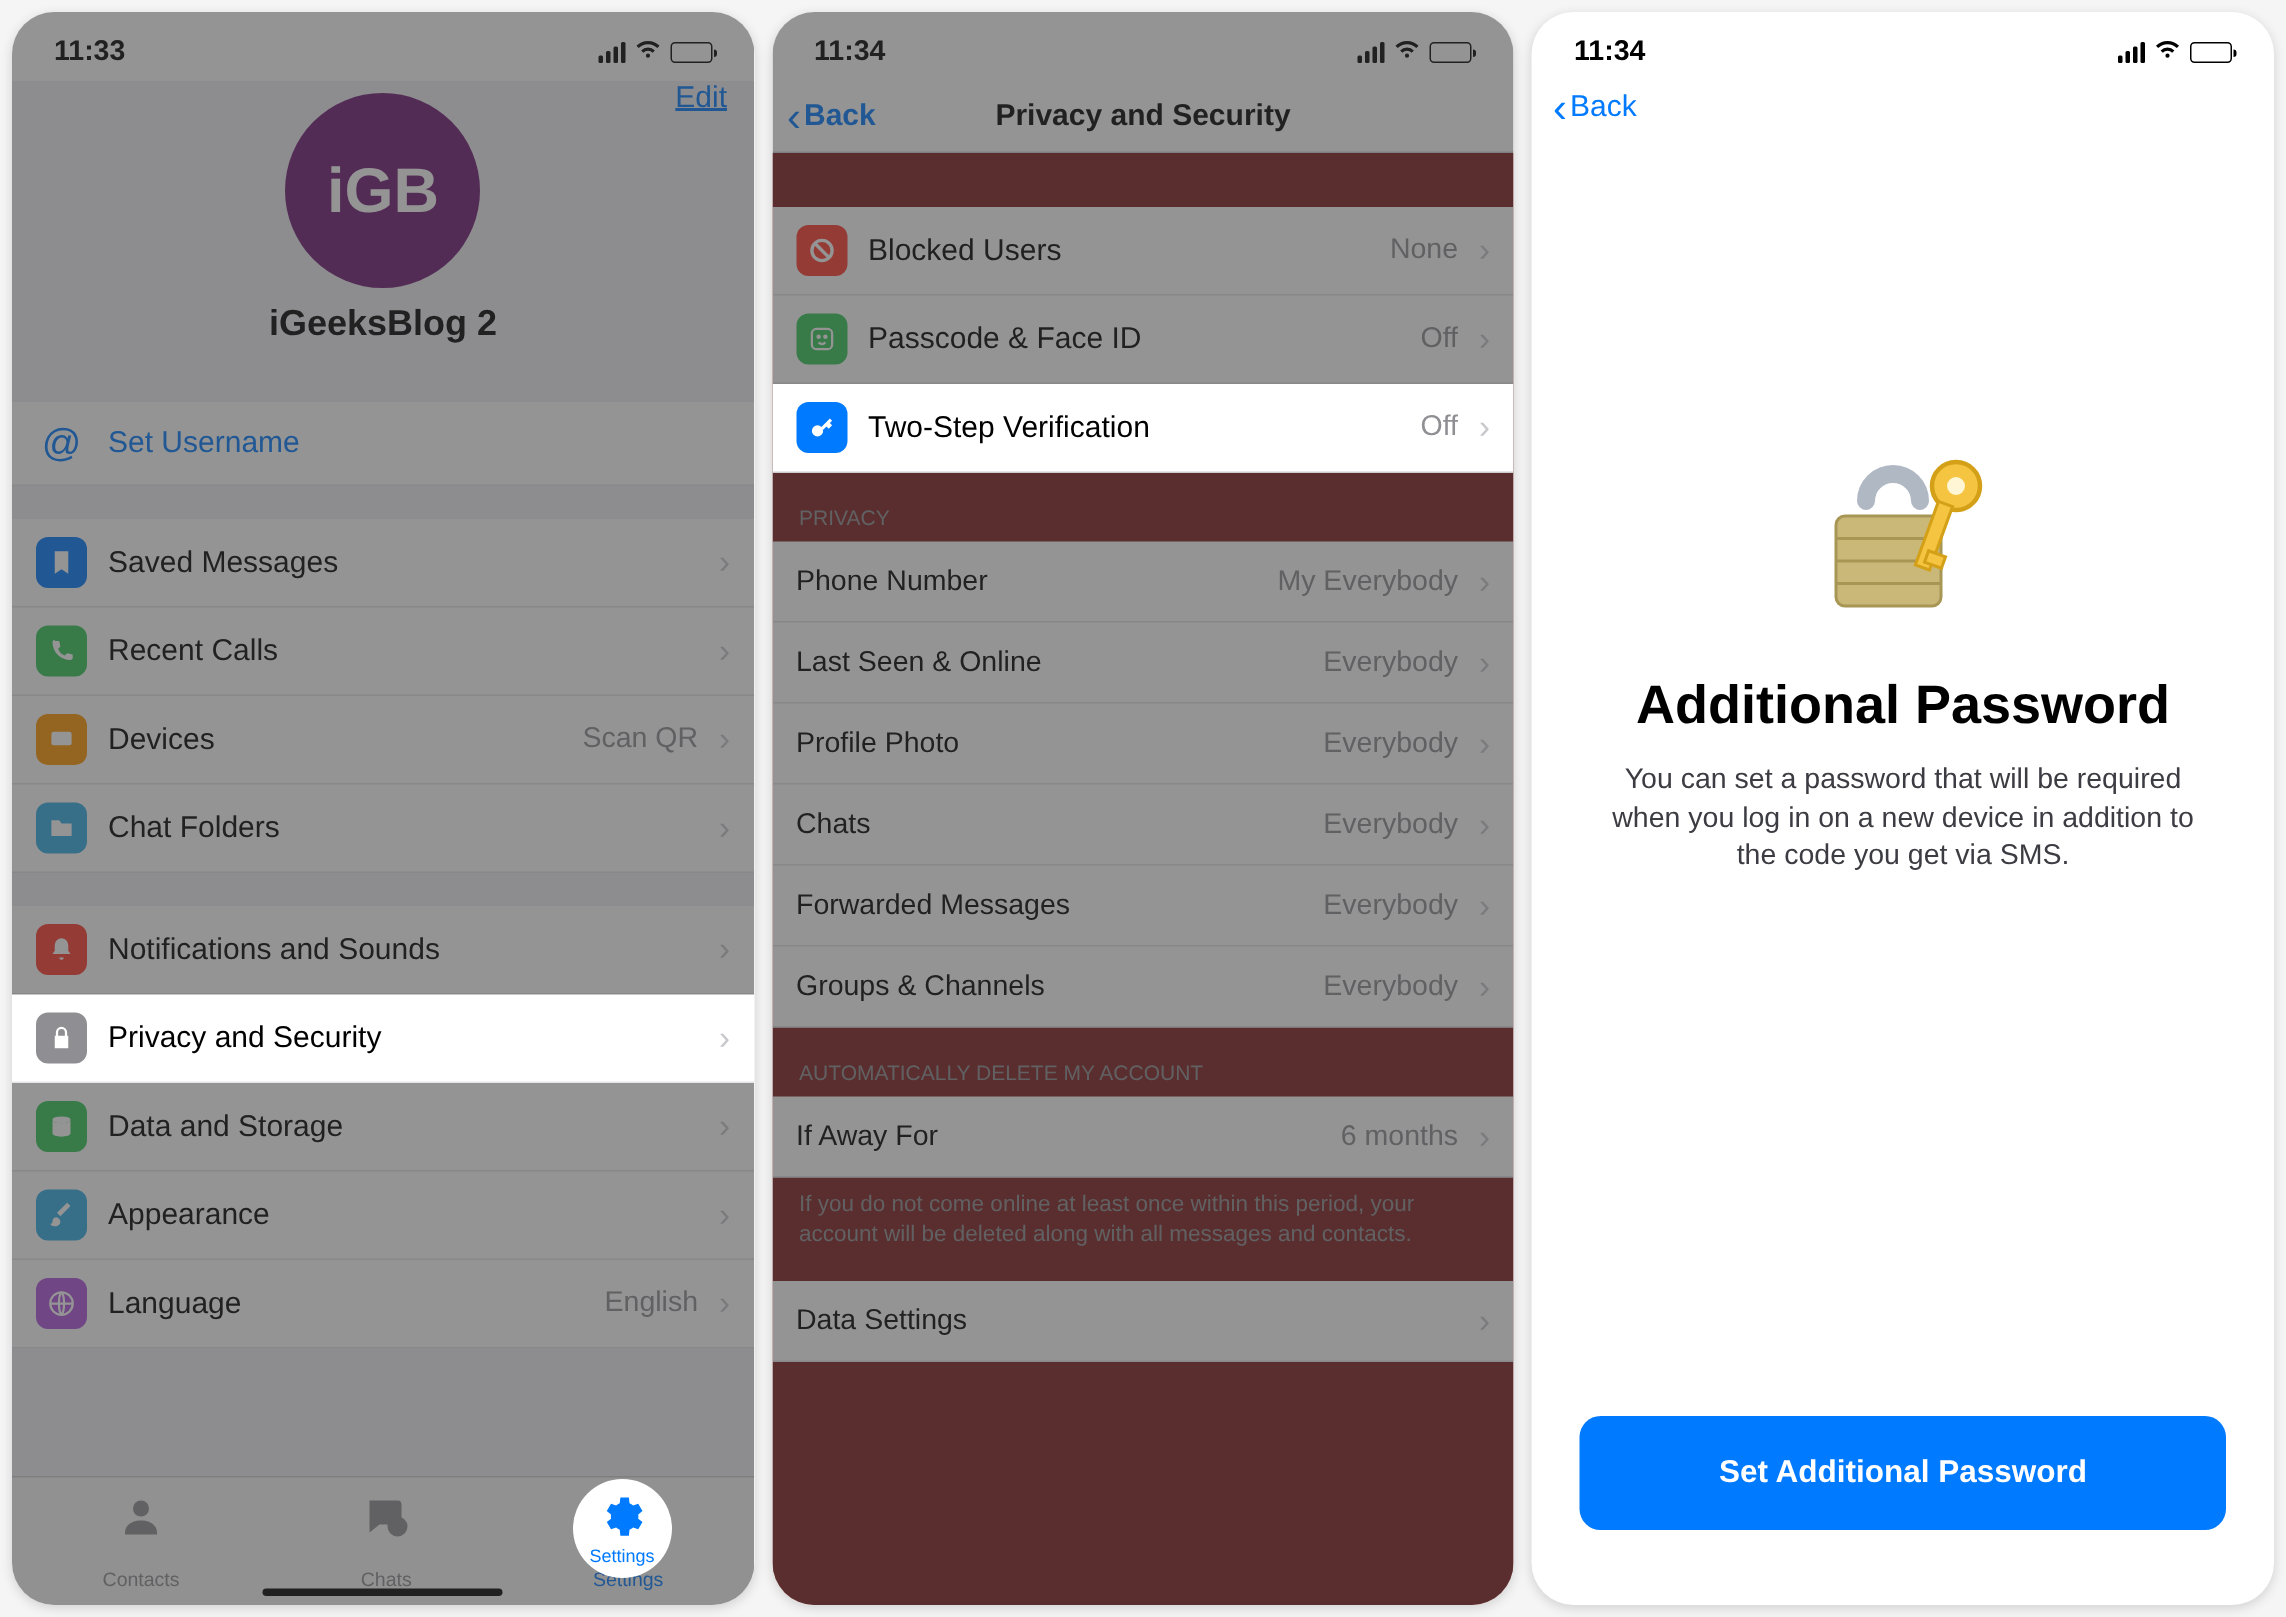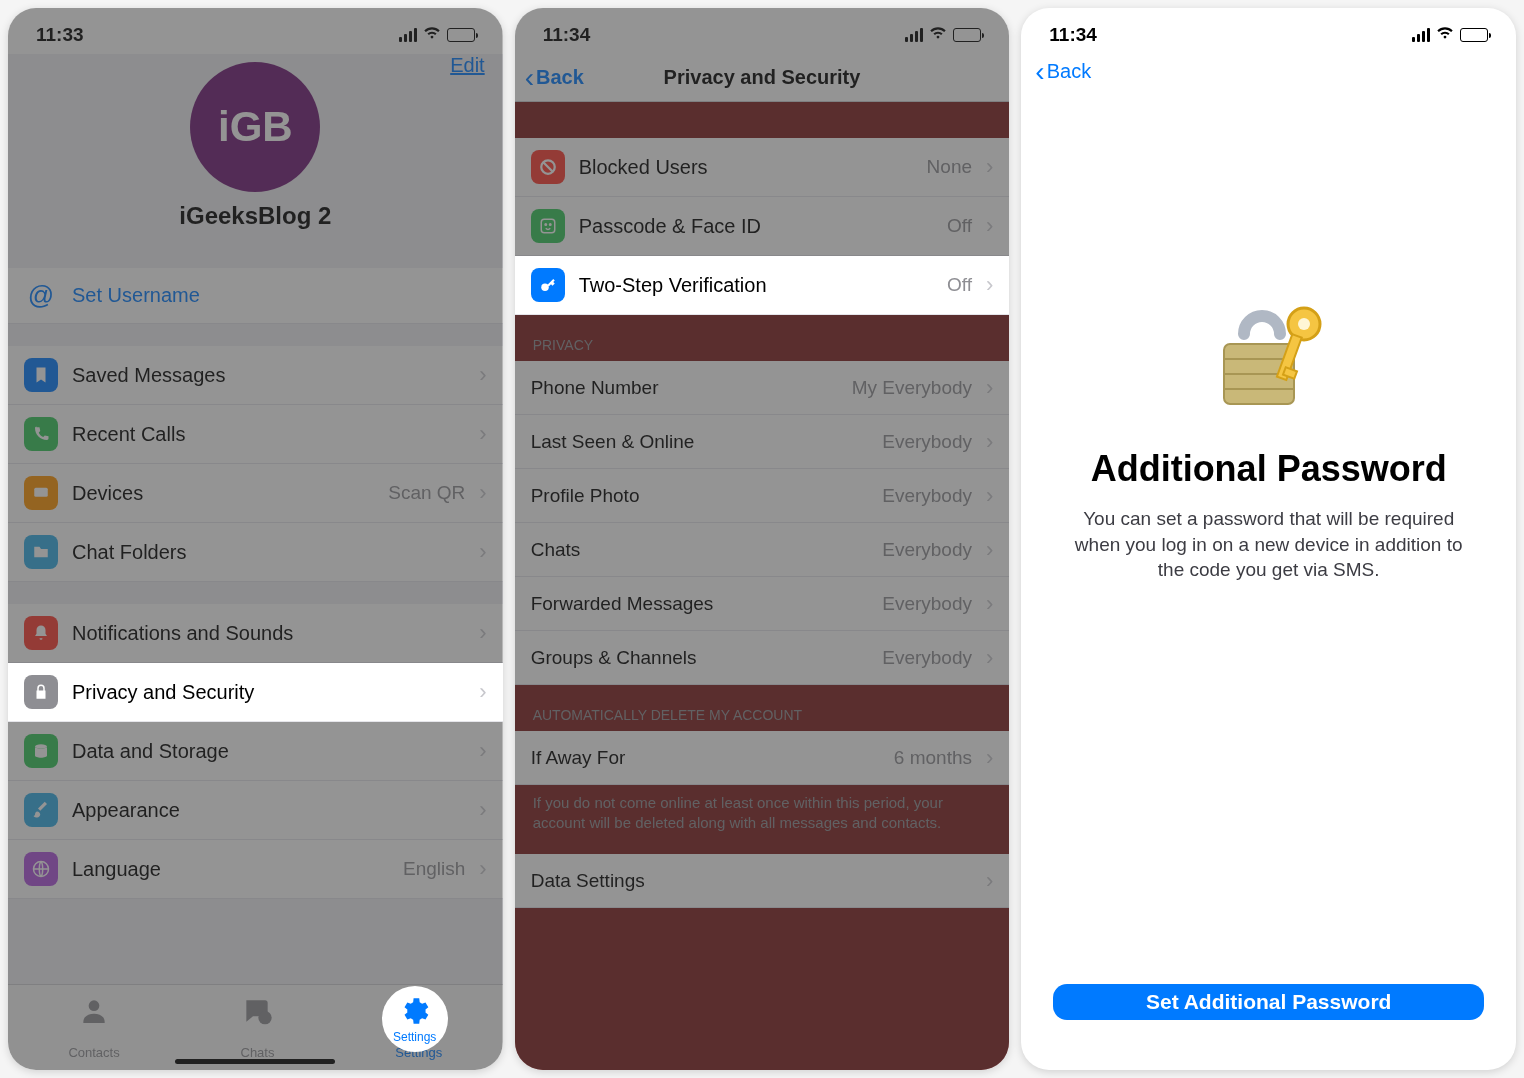--- a/index.html
+++ b/index.html
@@ -108,21 +108,21 @@
   .row.noicon { }
   .row.noicon .label { font-size:19px; }
 
   
   .p3-body { flex:1; display:flex; flex-direction:column; align-items:center; padding: 0 32px; text-align:center;}
   .lock-illus { margin-top:200px; margin-bottom:20px; }
   .p3-title { font-size:36px; font-weight:700; margin-bottom:16px; }
   .p3-desc { font-size:19px; color:#3c3c43; line-height:1.35; padding:0 6px;}
   .primary-btn {
     margin-top:auto; margin-bottom:50px; background:#007aff; color:#fff;
-    width:100%; padding:6px; border-radius:14px; font-size:21px; font-weight:600;
+    width:100%; padding:26px; border-radius:14px; font-size:21px; font-weight:600;
     text-align:center;
   }
 </style>
 </head>
 <body>
 
 <div class="phone">
   <div class="dim-overlay" style="clip-path: polygon(0 0, 100% 0, 100% 100%, 0 100%, 0 0, 0 651px, 100% 651px, 100% 707px, 0 707px, 0 0);"></div>
 
   <div class="statusbar">

